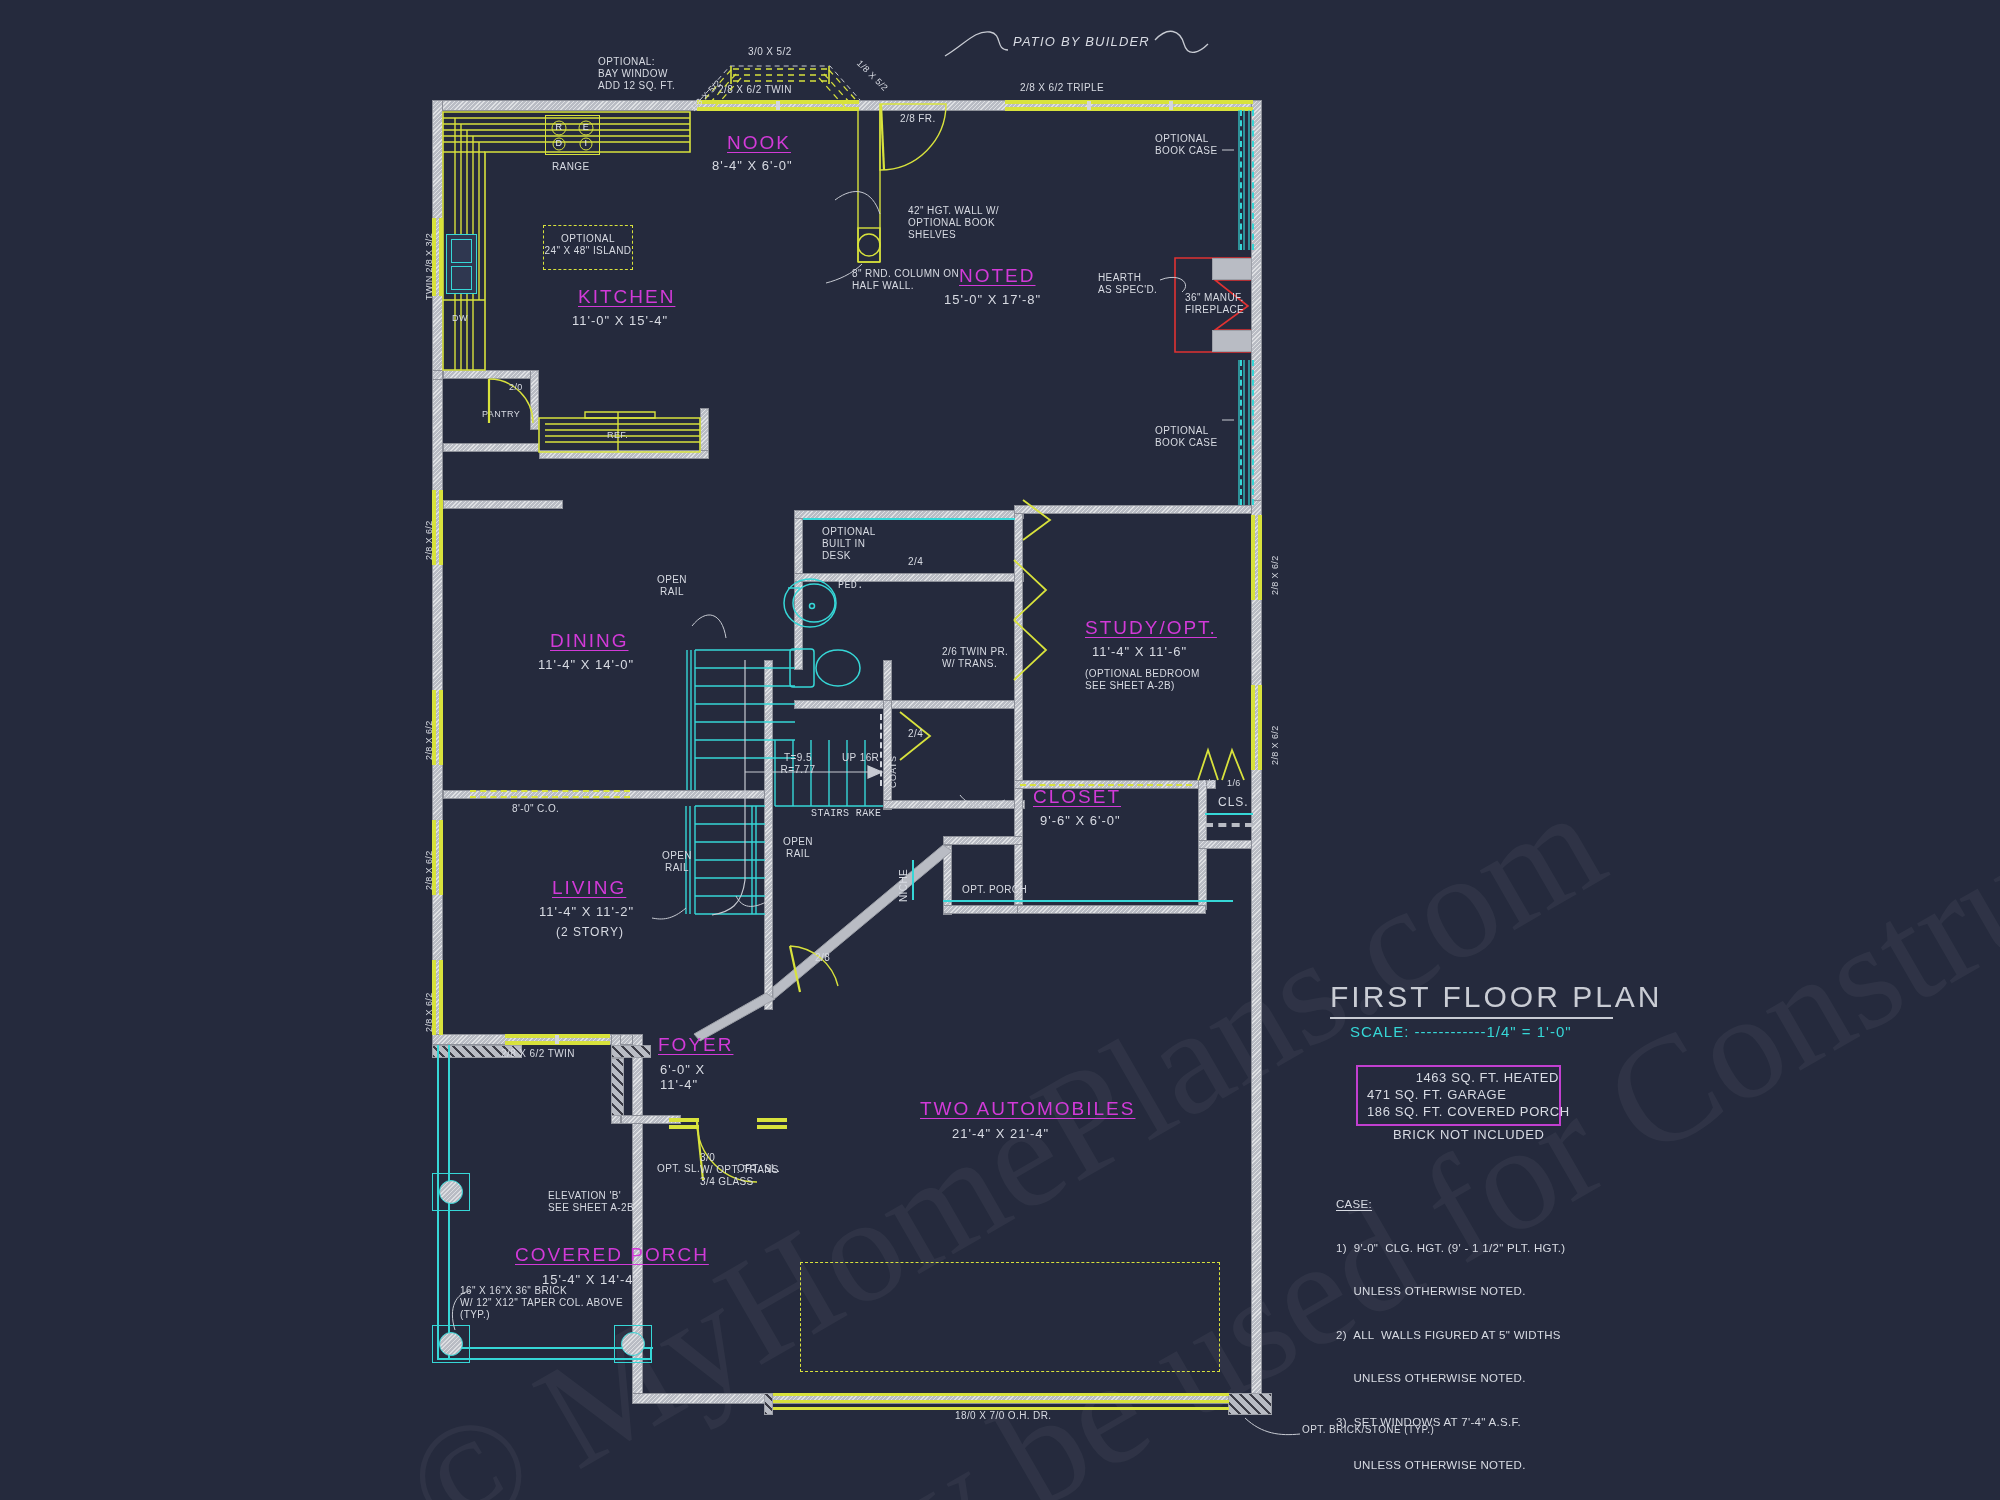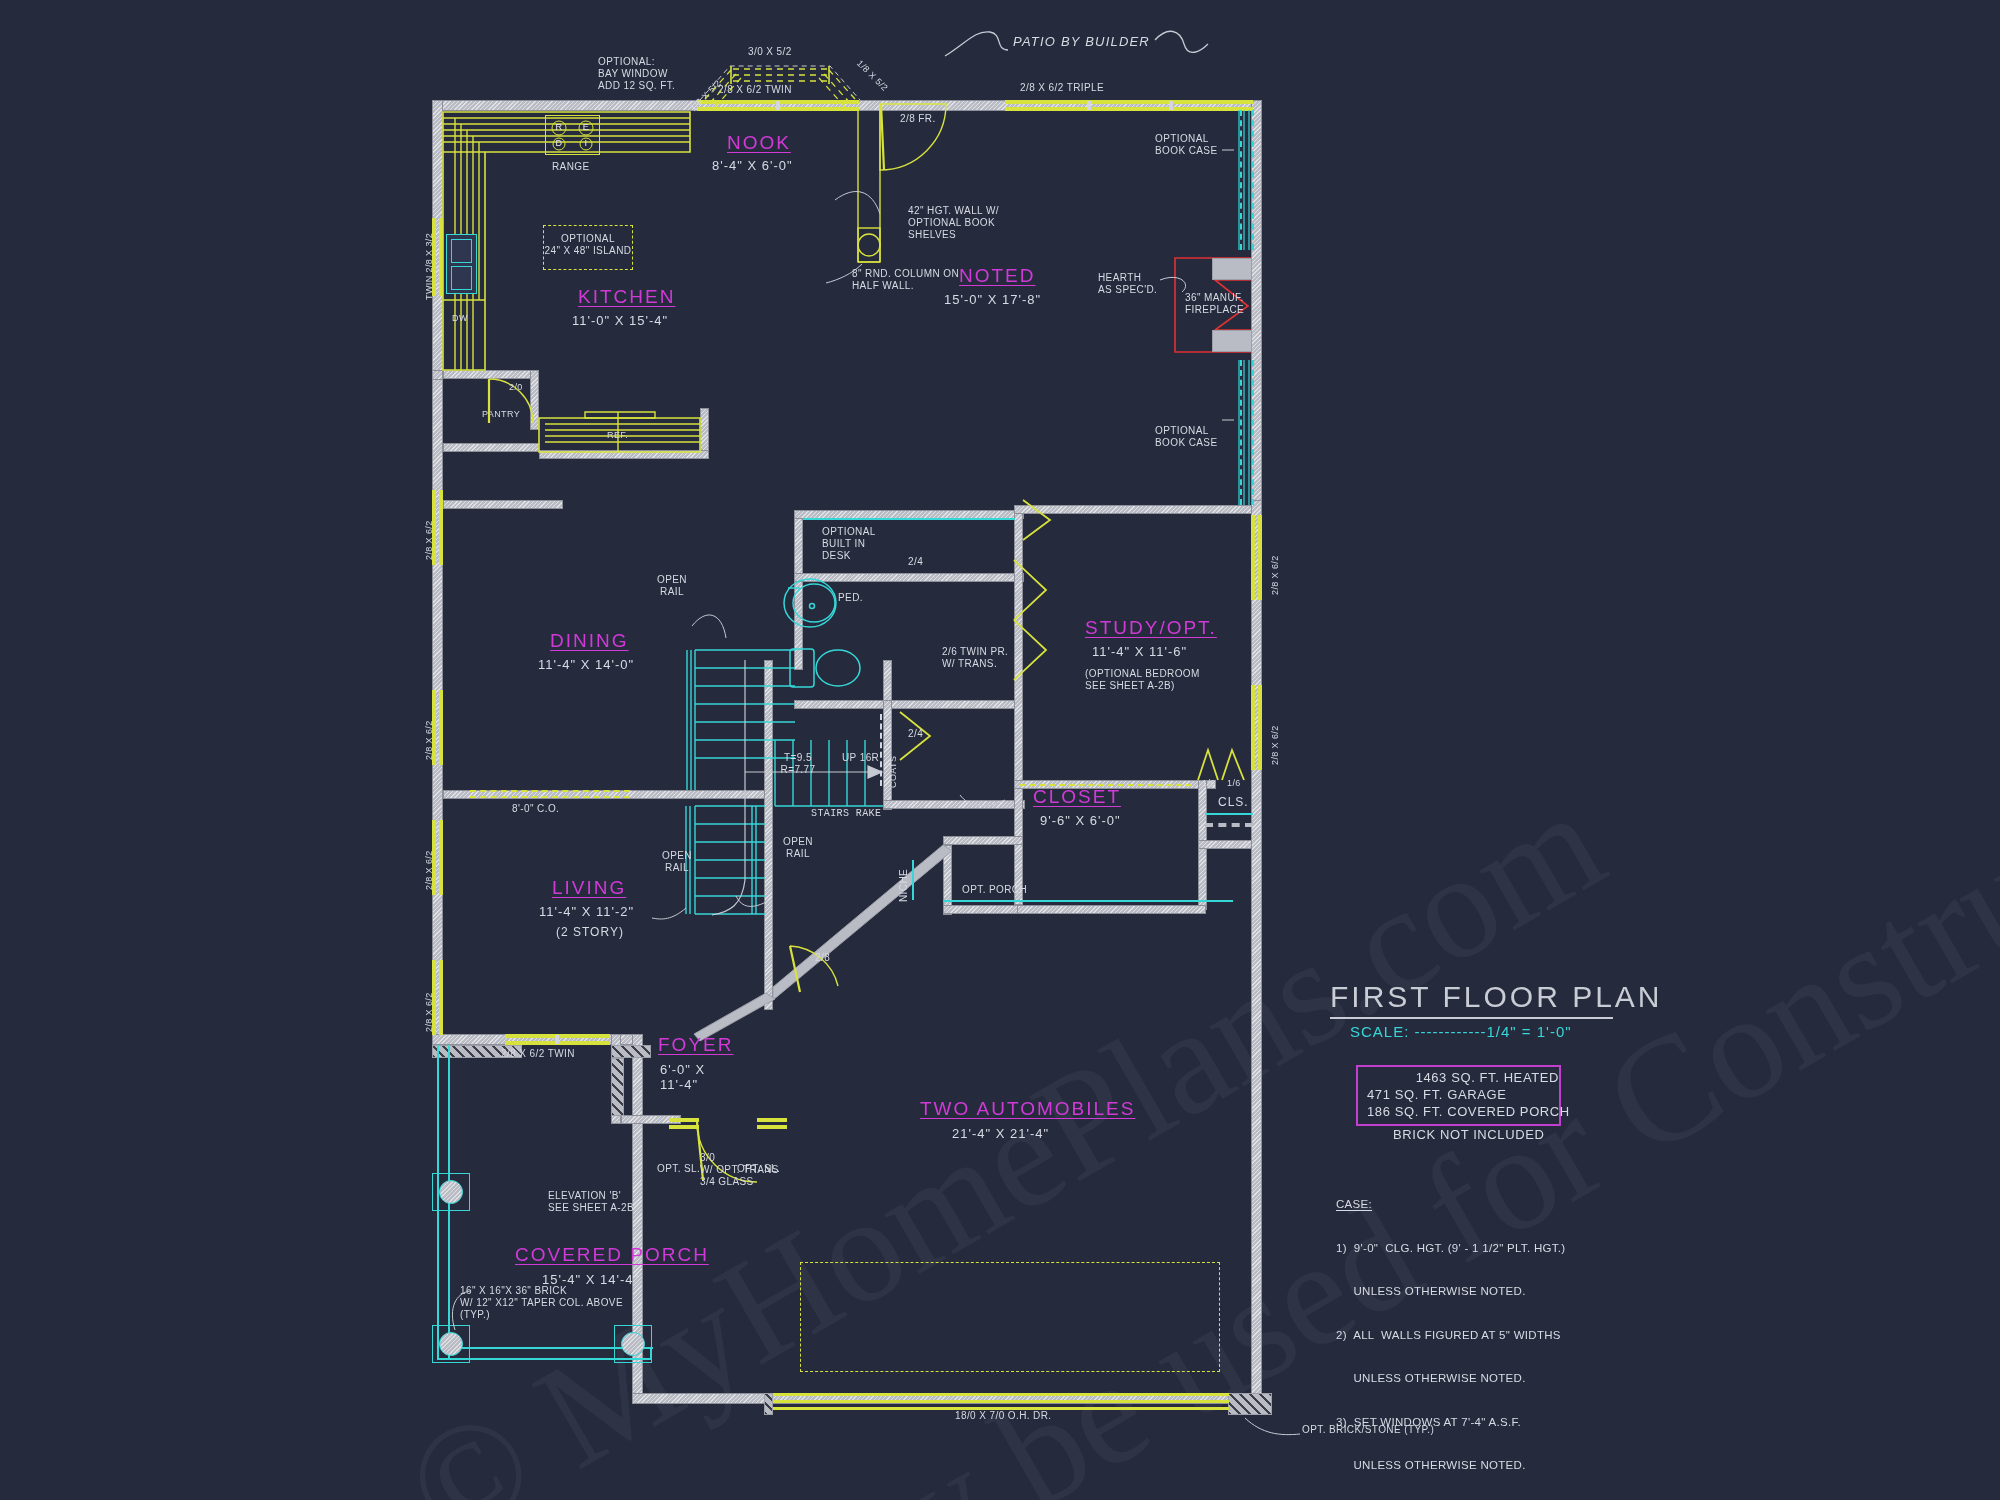--- a/index.html
+++ b/index.html
@@ -353,21 +353,21 @@
   <svg style="left:0;top:0;width:2000px;height:1500px;">
     <g stroke="#36d7d7" fill="none" stroke-width="1.5">
       <ellipse cx="810" cy="603" rx="26" ry="24"></ellipse>
       <ellipse cx="814" cy="603" rx="21" ry="19"></ellipse>
       <circle cx="812" cy="606" r="2.5"></circle>
       <path d="M788,588 H800"></path>
       <rect x="790" y="649" width="24" height="38" rx="3"></rect>
       <ellipse cx="838" cy="668" rx="22" ry="18"></ellipse>
     </g>
   </svg>
-  <div class="txt t10" style="left:838px;top:592px;">PED.</div>
+  <div class="txt t10" style="left:838px;top:580px;font-family:Liberation Mono, monospace;">PED.</div>
 
   <svg style="left:0;top:0;width:2000px;height:1500px;">
     <path d="M1023,540 L1050,520 L1023,500" stroke="#d8e23c" fill="none" stroke-width="1.8"></path>
   </svg>
   <div class="txt t10" style="left:908px;top:556px;">2/4</div>
 
   <svg style="left:0;top:0;width:2000px;height:1500px;">
     <g stroke="#36d7d7" fill="none" stroke-width="1.4">
       <path d="M695,650 H795"></path>
         <path d="M695,668 H795"></path>

